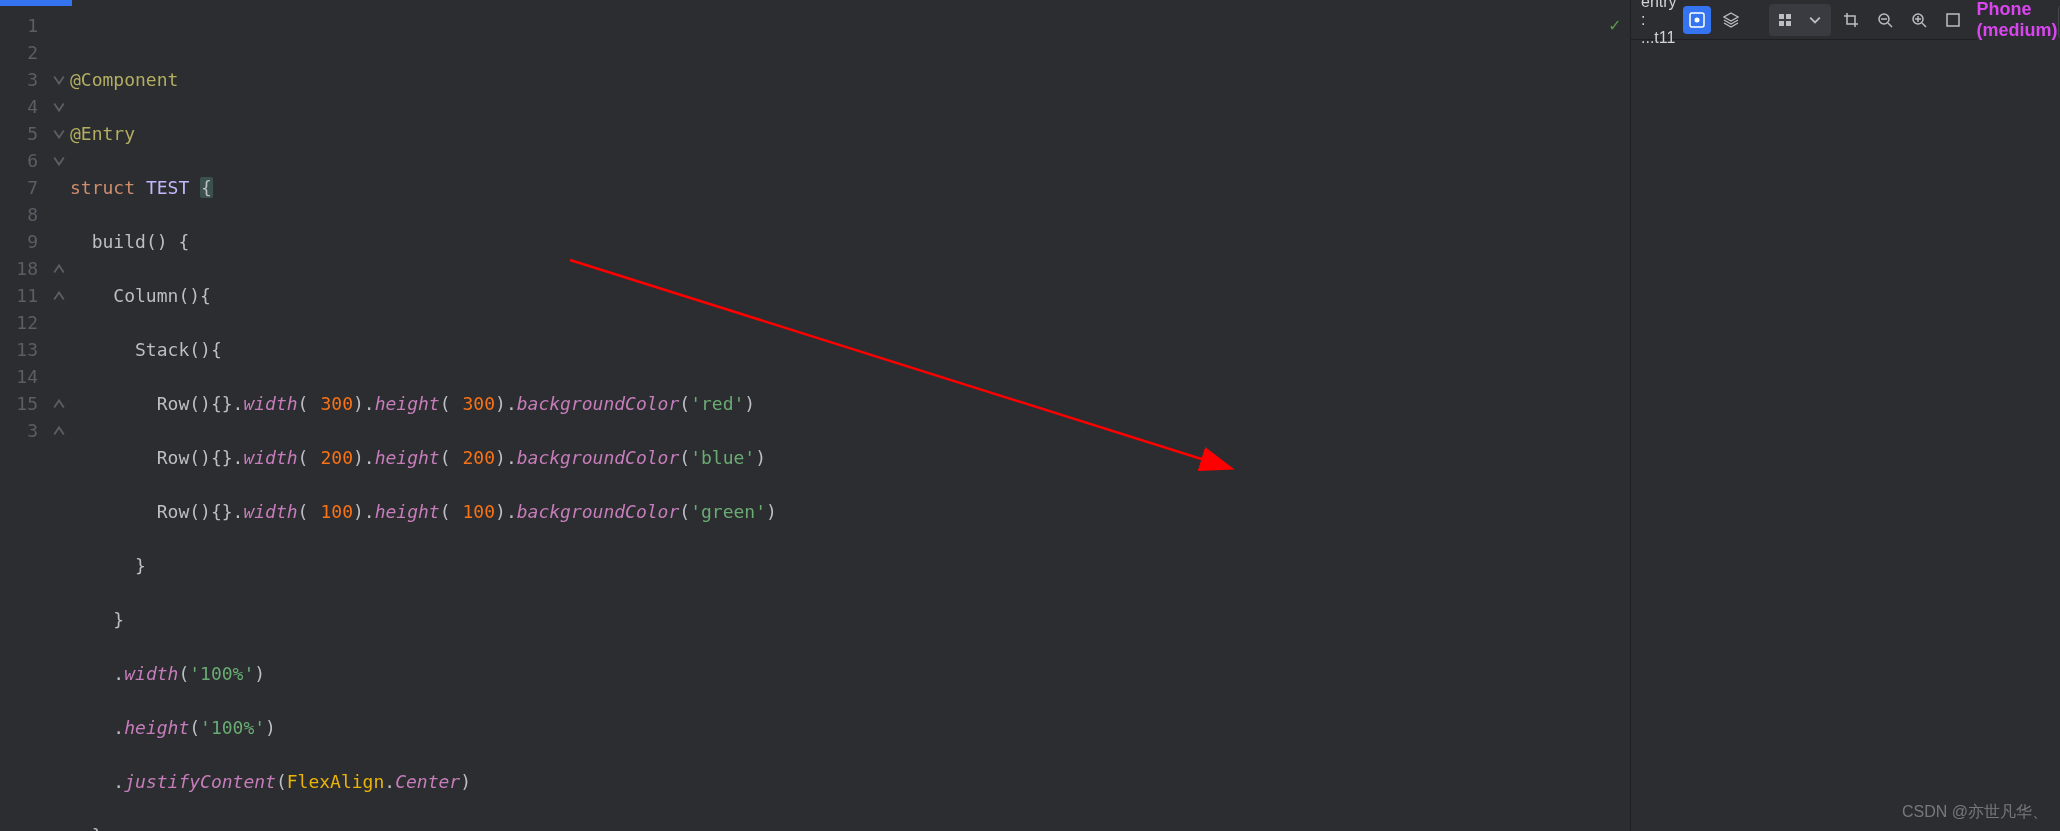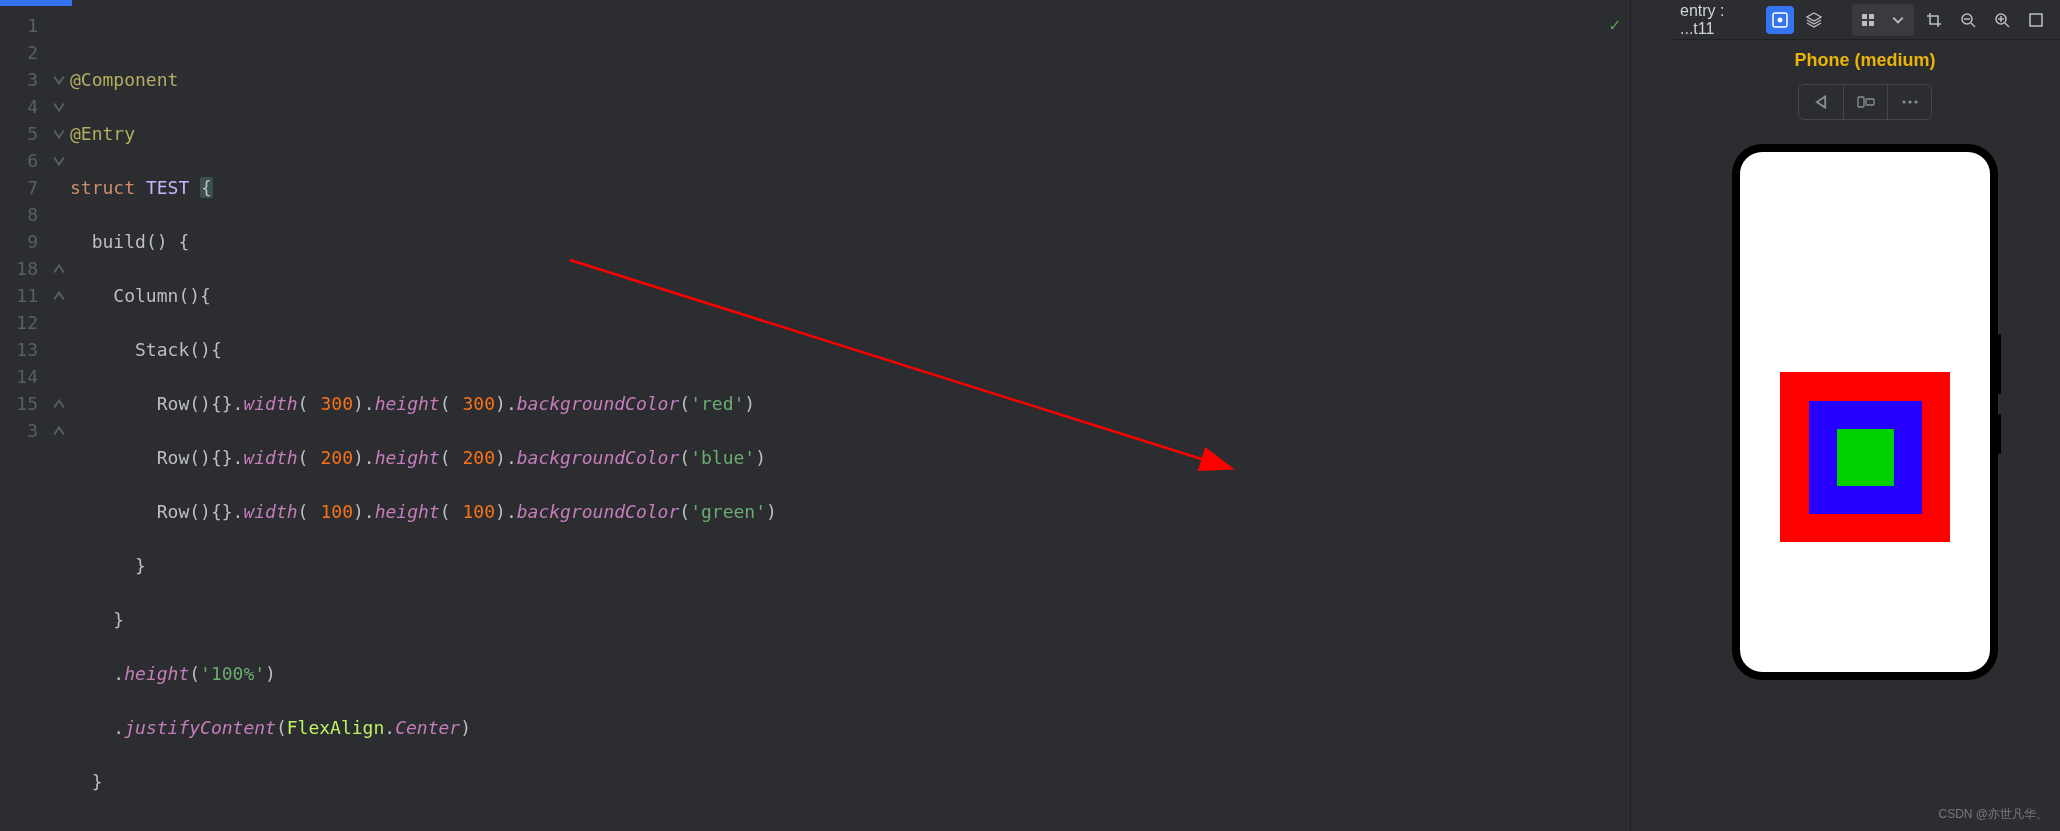--- a/index.html
+++ b/index.html
@@ -63,40 +63,39 @@
   .c-key   { color: #cf8e6d; }
   .c-name  { color: #c4b5fd; }
   .c-brace { color: #bcbec4; }
   .c-fn    { color: #bcbec4; }
   .c-obj   { color: #bcbec4; margin-top: 43px; }
   .c-dot   { color: #bcbec4; }
   .c-meth  { color: #c77dbb; font-style: italic; }
   .c-num   { color: #f97316; margin-left: 12px; }
   .c-str   { color: #6aab73; }
   .c-prop  { color: #c77dbb; font-style: italic;}
-  .c-ident { color: #bef264; }
+  .c-ident { color: #eab308; }
   .brace-match { background:#3b514d; border-radius:2px; padding:0 1px;}
   .status-check {
     position: absolute;
     top: 14px; right: 10px;
     color: #5b9e4d; font-size: 18px;
   }
   .arrow-overlay {
     position: absolute;
     pointer-events: none;
     z-index: 10;
   }
   
   .preview-pane {
     width: 430px;
     background: #2b2d30;
     border-left: 1px solid #1e1f22;
     display: flex;
-    flex-direction: column;
-    padding-left: 39px;
+    flex-direction: row;
   }
   .preview-header {
     height: 40px;
     background: #2b2d30;
     display: flex;
     align-items: center;
     padding: 0 10px;
     border-bottom: 1px solid #1e1f22;
     font-family: -apple-system, "Segoe UI", sans-serif;
     font-size: 16px;
@@ -111,21 +110,21 @@
     color: #bcbec4;
     cursor: pointer;
   }
   .hdr-btn.active { background:#3574f0; color:#fff;}
   .hdr-group { display:flex; background:#393b40; border-radius:4px; padding:2px; gap:2px;}
   .device-label {
     height: 40px;
     display:flex; align-items:center; justify-content:center;
     font-family: -apple-system, "Segoe UI", sans-serif;
     font-size: 18px; font-weight: 600;
-    color: #eab308;
+    color: #d946ef;
   }
   .device-controls {
     height: 44px;
     display:flex; align-items:center; justify-content:center;
     gap: 0;
   }
   .dc-group { display:flex; border:1px solid #45474c; border-radius:6px; overflow:hidden;}
   .dc-btn { width:44px; height:34px; display:flex; align-items:center; justify-content:center; border-left:1px solid #45474c; color:#8a8f97; cursor:pointer;}
   .dc-btn:first-child{border-left:none;}
   .phone-stage {
@@ -154,21 +153,21 @@
     overflow:hidden;
   }
   .stack-wrap { position: relative; display:flex; align-items:center; justify-content:center; margin-top: 90px;}
   .sq-red   { width: 170px; height: 170px; background:#ff0000; display:flex; align-items:center; justify-content:center;}
   .sq-blue  { width: 113px; height: 113px; background:#2600ff; display:flex; align-items:center; justify-content:center;}
   .sq-green { width: 57px;  height: 57px;  background:#00d000; }
   .watermark {
     position: fixed;
     right: 12px; bottom: 8px;
     font-family: -apple-system, sans-serif;
-    font-size: 12px;
+    font-size: 16px;
     color: rgba(210,210,210,0.45);
     pointer-events:none;
   }
 </style>
 </head>
 <body>
 
 <div class="editor-pane">
   <div class="top-accent"></div>
   <div class="gutter">
@@ -245,20 +244,21 @@
 <span class="line"><span class="c-ann">@Entry</span></span>
 <span class="line"><span class="c-key">struct</span> <span class="c-name">TEST</span> <span class="c-brace brace-match">{</span></span>
 <span class="line">  <span class="c-fn">build</span><span class="c-brace">()</span> <span class="c-brace">{</span></span>
 <span class="line">    <span class="c-obj">Column</span><span class="c-brace">()</span><span class="c-brace">{</span></span>
 <span class="line">      <span class="c-obj">Stack</span><span class="c-brace">()</span><span class="c-brace">{</span></span>
 <span class="line">        <span class="c-obj">Row</span><span class="c-brace">(){}</span><span class="c-dot">.</span><span class="c-meth">width</span>(<span class="c-num">300</span>)<span class="c-dot">.</span><span class="c-meth">height</span>(<span class="c-num">300</span>)<span class="c-dot">.</span><span class="c-meth">backgroundColor</span>(<span class="c-str">'red'</span>)</span>
 <span class="line">        <span class="c-obj">Row</span><span class="c-brace">(){}</span><span class="c-dot">.</span><span class="c-meth">width</span>(<span class="c-num">200</span>)<span class="c-dot">.</span><span class="c-meth">height</span>(<span class="c-num">200</span>)<span class="c-dot">.</span><span class="c-meth">backgroundColor</span>(<span class="c-str">'blue'</span>)</span>
 <span class="line">        <span class="c-obj">Row</span><span class="c-brace">(){}</span><span class="c-dot">.</span><span class="c-meth">width</span>(<span class="c-num">100</span>)<span class="c-dot">.</span><span class="c-meth">height</span>(<span class="c-num">100</span>)<span class="c-dot">.</span><span class="c-meth">backgroundColor</span>(<span class="c-str">'green'</span>)</span>
 <span class="line">      <span class="c-brace">}</span></span>
 <span class="line">    <span class="c-brace">}</span></span>
+<span class="line">    <span class="c-dot">.</span><span class="c-meth">width</span>(<span class="c-str">'100%'</span>)</span>
 <span class="line">    <span class="c-dot">.</span><span class="c-meth">height</span>(<span class="c-str">'100%'</span>)</span>
 <span class="line">    <span class="c-dot">.</span><span class="c-meth">justifyContent</span>(<span class="c-ident">FlexAlign</span>.<span class="c-prop">Center</span>)</span>
 <span class="line">  <span class="c-brace">}</span></span>
 
   </div>
   <div class="status-check">✓</div>
 
   <svg class="arrow-overlay" style="left:560px; top:250px;" width="700" height="240">
     <defs>
         <marker id="ah" markerWidth="14" markerHeight="10" refX="12" refY="5" orient="auto">

